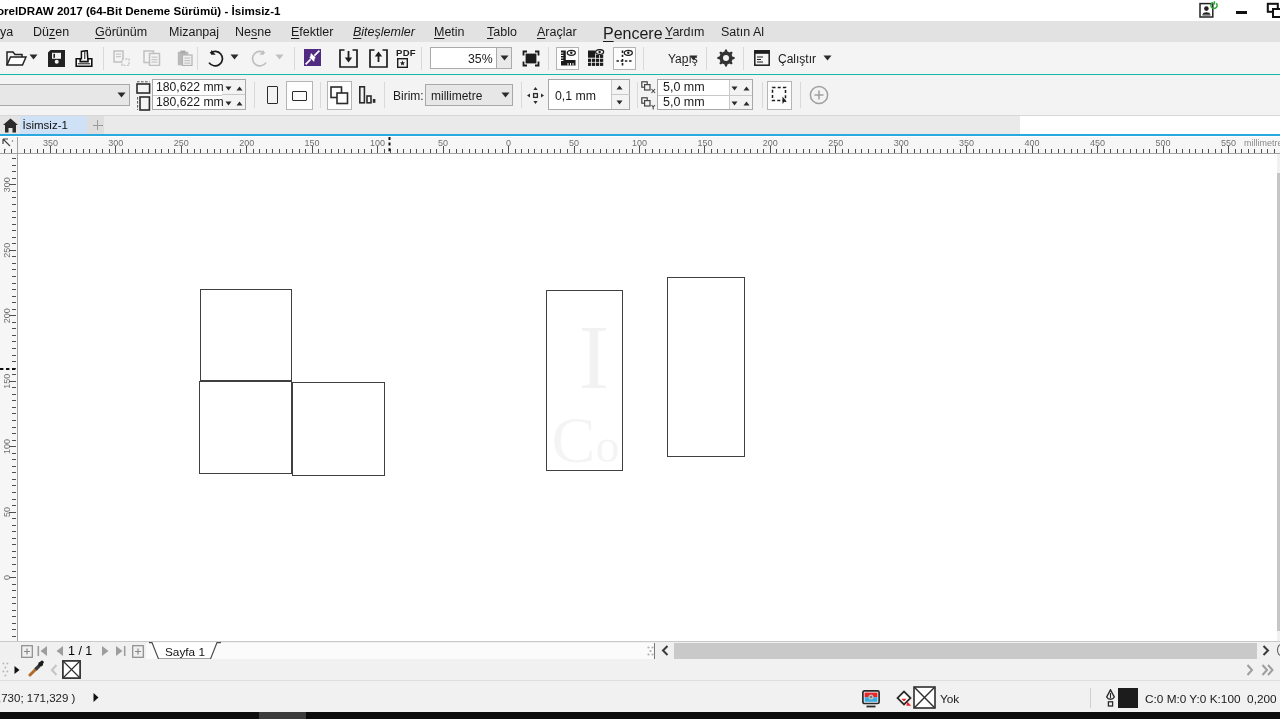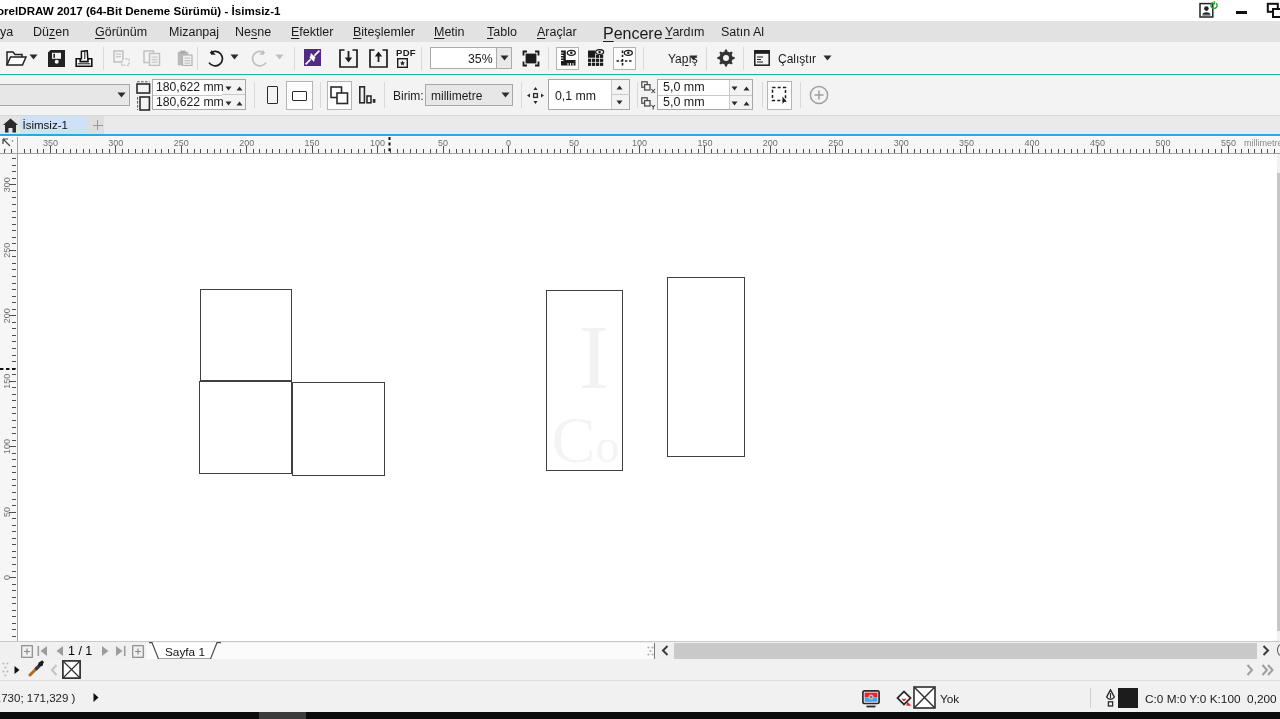--- a/index.html
+++ b/index.html
@@ -31,21 +31,21 @@
   </svg>
 </div>
 
 <div class="ab" id="menubar" style="left:0;top:21px;width:1280px;height:21px;background:#e2e2e2;">
   <div class="tx" style="left:0px;top:4px;font-size:12.5px;">ya</div>
   <div class="tx" style="left:33px;top:4px;font-size:12.5px;text-align:right;">Dü<u>z</u>en</div>
   <div class="tx" style="left:95px;top:4px;font-size:12.5px;"><u>G</u>örünüm</div>
   <div class="tx" style="left:169px;top:4px;font-size:12.5px;">Mizanpa<u>j</u></div>
   <div class="tx" style="left:235px;top:4px;font-size:12.5px;">Ne<u>s</u>ne</div>
   <div class="tx" style="left:291px;top:4px;font-size:12.5px;"><u>E</u>fektler</div>
-  <div class="tx" style="left:353px;top:4px;font-size:12.5px;"><u>B</u>iteşlemler</div>
+  <div class="tx" style="left:353px;top:4px;font-size:12.5px;font-style:italic;"><u>B</u>iteşlemler</div>
   <div class="tx" style="left:434px;top:4px;font-size:12.5px;"><u>M</u>etin</div>
   <div class="tx" style="left:487px;top:4px;font-size:12.5px;"><u>T</u>ablo</div>
   <div class="tx" style="left:537px;top:4px;font-size:12.5px;"><u>A</u>raçlar</div>
   <div class="tx" style="left:603px;top:4px;font-size:16px;"><u>P</u>encere</div>
   <div class="tx" style="left:665px;top:4px;font-size:12.5px;"><u>Y</u>ardım</div>
   <div class="tx" style="left:721px;top:4px;font-size:12.5px;">Satın Al</div>
 </div>
 
 <div class="ab" id="toolbar" style="left:0;top:42px;width:1280px;height:32px;background:#f4f4f4;border-bottom:4px solid #14b8a6;">
 
@@ -334,21 +334,21 @@
     <path d="M11.5 10.5 L11.5 18 L13.3 15.7 L15.8 16.1 Z" fill="#1c1c1c"></path>
   </svg>
   <div class="sep1" style="left:800px;top:7px;height:26px;"></div>
 
   <svg class="ab" style="left:809px;top:10px;" width="20" height="20" viewBox="0 0 20 20">
     <circle cx="10" cy="10" r="8.6" fill="none" stroke="#a0a0a0" stroke-width="1.5"></circle>
     <path d="M10 5.5 V14.5 M5.5 10 H14.5" stroke="#a0a0a0" stroke-width="1.5"></path>
   </svg>
 </div>
 
-<div class="ab" id="tabrow" style="left:0;top:116px;width:1280px;height:18px;background:#eaeaea;">
+<div class="ab" id="tabrow" style="left:0;top:116px;width:1020px;height:18px;background:#eaeaea;">
   <div class="ab" style="left:0;top:0;width:20px;height:18px;background:#e4e4e4;"></div>
   <svg class="ab" style="left:3px;top:2px;" width="15" height="15" viewBox="0 0 15 15">
     <path d="M7.5 0.5 L15 7 L13 7 L13 14.5 L9.5 14.5 L9.5 10 L5.5 10 L5.5 14.5 L2 14.5 L2 7 L0 7 Z" fill="#2b2b2b"></path>
   </svg>
   <div class="ab" style="left:20px;top:0;width:67px;height:18px;background:#cfe1f6;"></div>
   <div class="tx" style="left:22.5px;top:3px;font-size:11.5px;color:#111;">İsimsiz-1</div>
   <div class="ab" style="left:87px;top:0;width:17px;height:18px;background:#dedede;"></div>
   <div class="ab" style="left:92.5px;top:8.5px;width:10px;height:1.8px;background:#9a9a9a;"></div>
   <div class="ab" style="left:96.6px;top:4.4px;width:1.8px;height:10px;background:#9a9a9a;"></div>
 </div>

